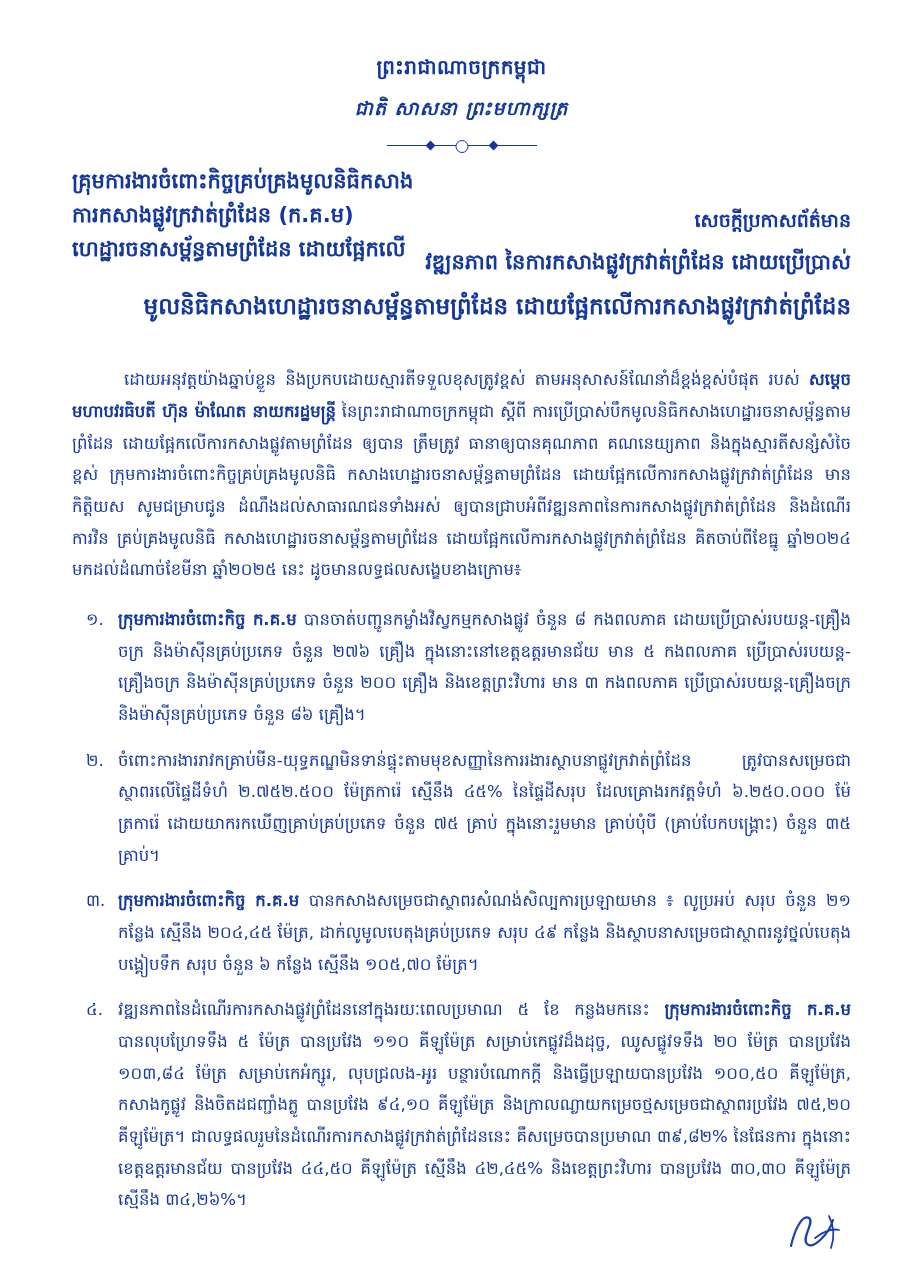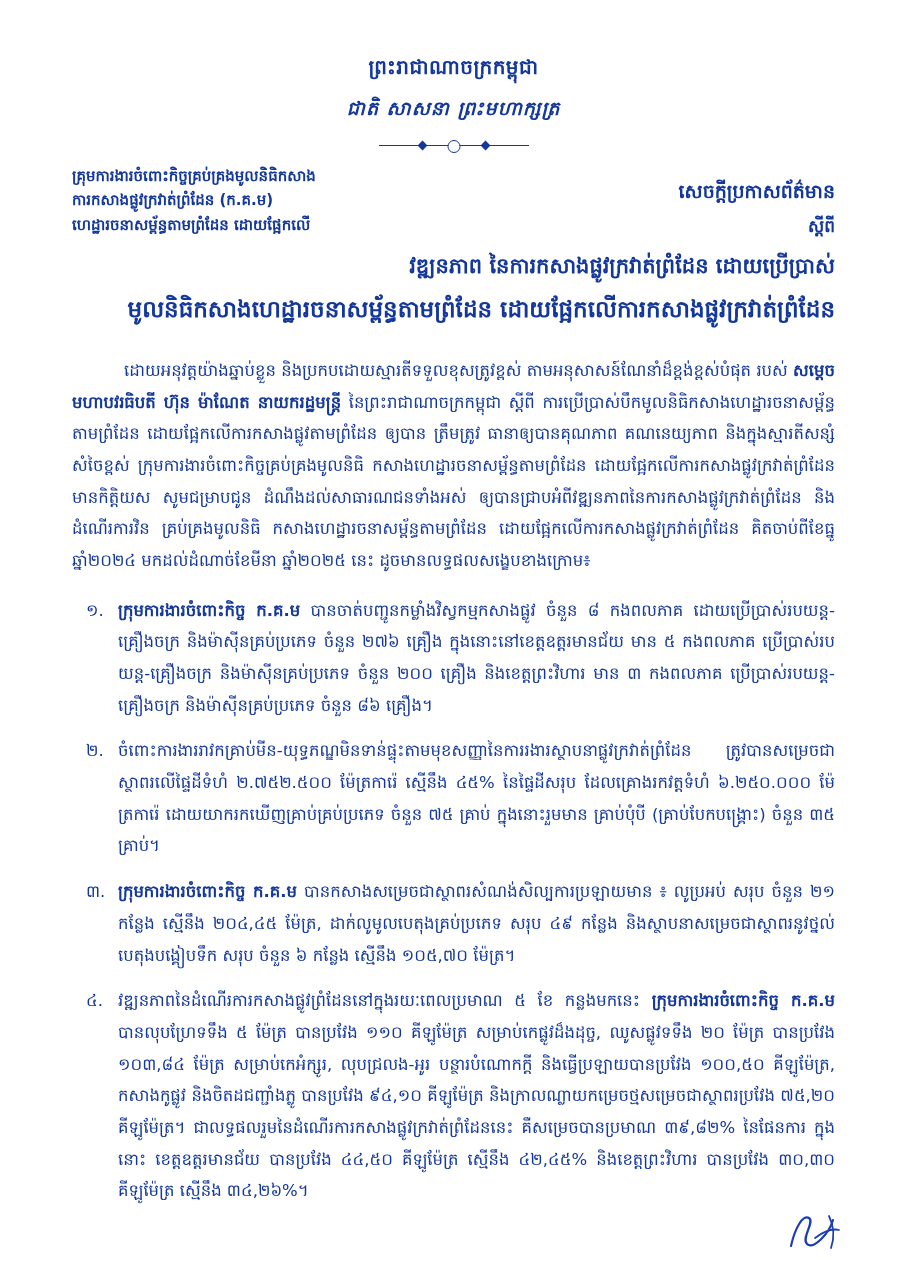--- a/index.html
+++ b/index.html
@@ -12,21 +12,21 @@
     background: #ffffff;
     font-family: "DejaVu Sans", "Liberation Sans", sans-serif;
     color: #0d2f8f;
     -webkit-font-smoothing: antialiased;
   }
   .page {
     position: relative;
     width: 911px;
     height: 1280px;
     box-sizing: border-box;
-    padding: 46px 76px 20px 72px;
+    padding: 46px 60px 20px 72px;
   }
   .center { text-align: center; }
   .kingdom {
     font-size: 20px;
     font-weight: bold;
     letter-spacing: 0.5px;
     color: #13379b;
     margin-top: 8px;
   }
   .motto {
@@ -68,21 +68,21 @@
     width: 7px;
     height: 7px;
     background: #13379b;
     transform: rotate(45deg);
   }
   .divider-wrap .diamond.left { left: 40px; }
   .divider-wrap .diamond.right { right: 40px; }
 
   .committee {
     margin-top: 10px;
-    font-size: 15px;
+    font-size: 21px;
     font-weight: bold;
     line-height: 1.62;
     color: #13379b;
     max-width: 330px;
   }
   .committee div { white-space: nowrap; }
 
   .title-block {
     margin-top: -58px;
     text-align: right;
@@ -101,21 +101,21 @@
   .title-line {
     font-size: 21px;
     font-weight: bold;
     margin-top: 10px;
     line-height: 1.55;
     color: #13379b;
   }
   .title-line.wide { font-size: 23px; }
 
   .body-text {
-    margin-top: 27px;
+    margin-top: 40px;
     font-size: 16.5px;
     line-height: 1.92;
     text-align: justify;
     color: #13379b;
   }
   .body-text .indent { display: inline-block; width: 52px; }
   .b { font-weight: bold; }
 
   ol.items {
     list-style: none;
@@ -165,21 +165,20 @@
   </div>
 
   <div class="committee">
     <div>គ្រុមការងារចំពោះកិច្ចគ្រប់គ្រងមូលនិធិកសាង</div>
     <div>ការកសាងផ្លូវក្រវាត់ព្រំដែន (ក.គ.ម)</div>
     <div>ហេដ្ឋារចនាសម្ព័ន្ធតាមព្រំដែន ដោយផ្អែកលើ</div>
   </div>
 
   <div class="title-block">
     <div class="title-main">សេចក្ដីប្រកាសព័ត៌មាន</div>
-    <div class="title-sub">ស្ដីពី</div>
     <div class="title-line">វឌ្ឍនភាព នៃការកសាងផ្លូវក្រវាត់ព្រំដែន ដោយប្រើប្រាស់</div>
     <div class="title-line wide">មូលនិធិកសាងហេដ្ឋារចនាសម្ព័ន្ធតាមព្រំដែន ដោយផ្អែកលើការកសាងផ្លូវក្រវាត់ព្រំដែន</div>
   </div>
 
   <div class="body-text">
     <span class="indent"></span><span>ដោយអនុវត្តយ៉ាងឆ្នាប់ខ្លួន និងប្រកបដោយស្មារតីទទួលខុសត្រូវខ្ពស់ តាមអនុសាសន៍ណែនាំដ៏ខ្ពង់ខ្ពស់បំផុត</span>
     <span>របស់ </span><span class="b">សម្ដេចមហាបវរធិបតី ហ៊ុន ម៉ាណែត នាយករដ្ឋមន្ត្រី</span><span> នៃព្រះរាជាណាចក្រកម្ពុជា ស្ដីពី</span>
     <span>ការប្រើប្រាស់បឹកមូលនិធិកសាងហេដ្ឋារចនាសម្ព័ន្ធតាមព្រំដែន ដោយផ្អែកលើការកសាងផ្លូវតាមព្រំដែន ឲ្យបាន</span>
     <span>ត្រឹមត្រូវ ធានាឲ្យបានគុណភាព គណនេយ្យភាព និងក្នុងស្មារតីសន្សំសំចៃខ្ពស់ ក្រុមការងារចំពោះកិច្ចគ្រប់គ្រងមូលនិធិ</span>
     <span>កសាងហេដ្ឋារចនាសម្ព័ន្ធតាមព្រំដែន ដោយផ្អែកលើការកសាងផ្លូវក្រវាត់ព្រំដែន មានកិត្តិយស សូមជម្រាបជូន</span>

